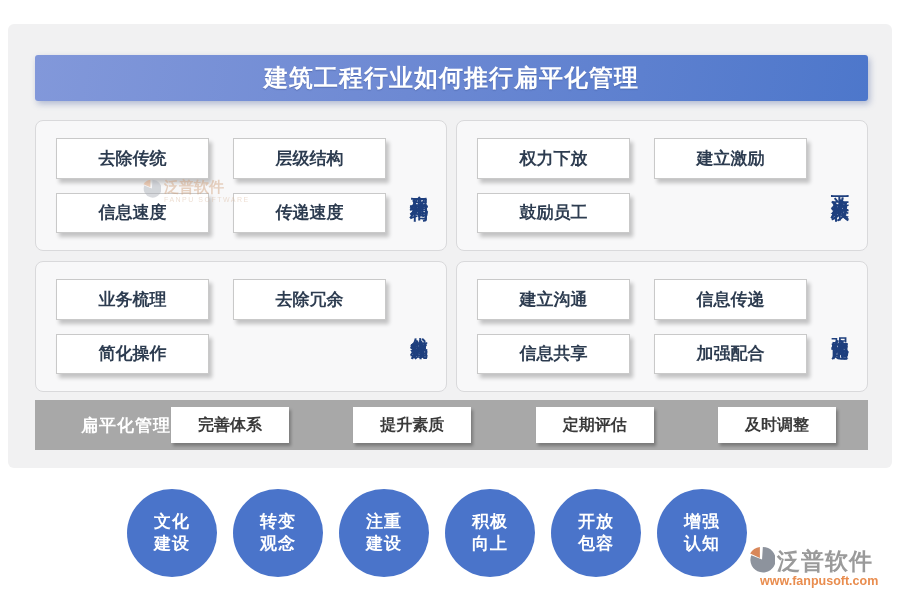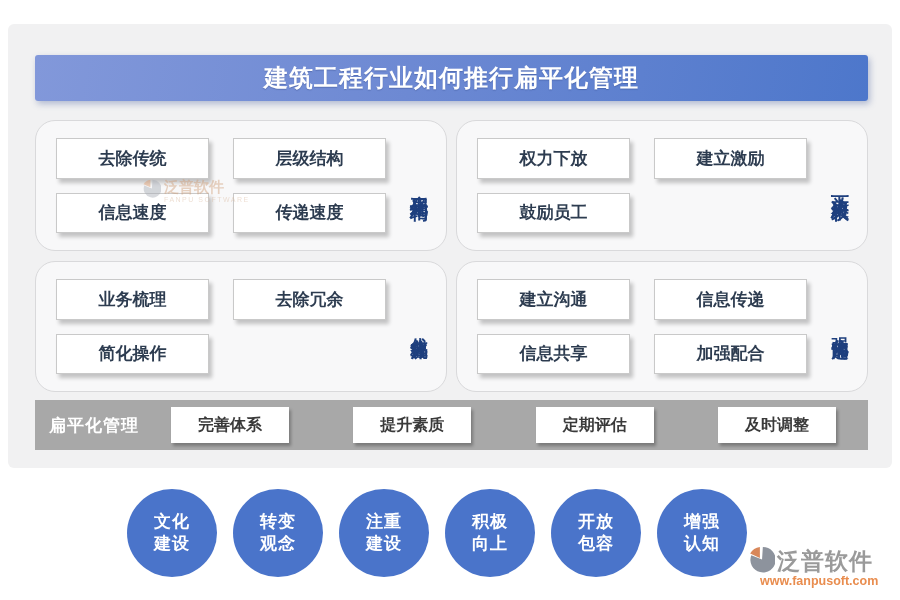--- a/index.html
+++ b/index.html
@@ -16,21 +16,21 @@
     position:absolute;left:35px;top:55px;width:833px;height:46px;
     background:linear-gradient(100deg,#8298da 0%,#6d89d3 45%,#4d77cb 100%);
     border-radius:3px;
     display:flex;align-items:center;justify-content:center;
     color:#ffffff;font-size:24px;font-weight:bold;letter-spacing:1px;
     box-shadow:2px 3px 6px rgba(100,120,170,.45);
     text-shadow:0 1px 1px rgba(40,60,120,.35);
   }
   .quad{
     position:absolute;width:412px;height:131px;box-sizing:border-box;
-    background:#f8f8f9;border:1px solid #d9d9db;border-radius:20px;
+    background:#f8f8f9;border:1px solid #d9d9db;border-radius:8px;
     display:flex;
   }
   .quad-grid{
     flex:1;display:grid;grid-template-columns:1fr 1fr;
     gap:14px 24px;padding:17px 10px 17px 20px;
   }
   .qbtn{
     background:#ffffff;border:1px solid #c9c9c9;
     display:flex;align-items:center;justify-content:center;
     font-size:17px;font-weight:bold;color:#2d3c50;
@@ -38,21 +38,21 @@
   }
   .quad-label{
     width:46px;display:flex;align-items:center;justify-content:center;
     writing-mode:vertical-rl;text-orientation:upright;
     font-size:18px;font-weight:bold;color:#1e3f7e;letter-spacing:2px;
     padding-right:4px;
   }
   .bottom-bar{
     position:absolute;left:35px;top:400px;width:833px;height:50px;
     background:#a8a8a8;box-sizing:border-box;
-    display:flex;align-items:center;padding:0 32px 0 14px;
+    display:flex;align-items:center;padding:0 32px 0 14px;text-align:right;
   }
   .bar-label{
     color:#ffffff;font-weight:bold;font-size:17px;
     width:122px;flex:none;letter-spacing:1px;
   }
   .bar-items{flex:1;display:flex;justify-content:space-between}
   .bar-box{
     width:118px;height:36px;background:#ffffff;
     display:flex;align-items:center;justify-content:center;
     font-size:16px;font-weight:bold;color:#3a3a3a;

